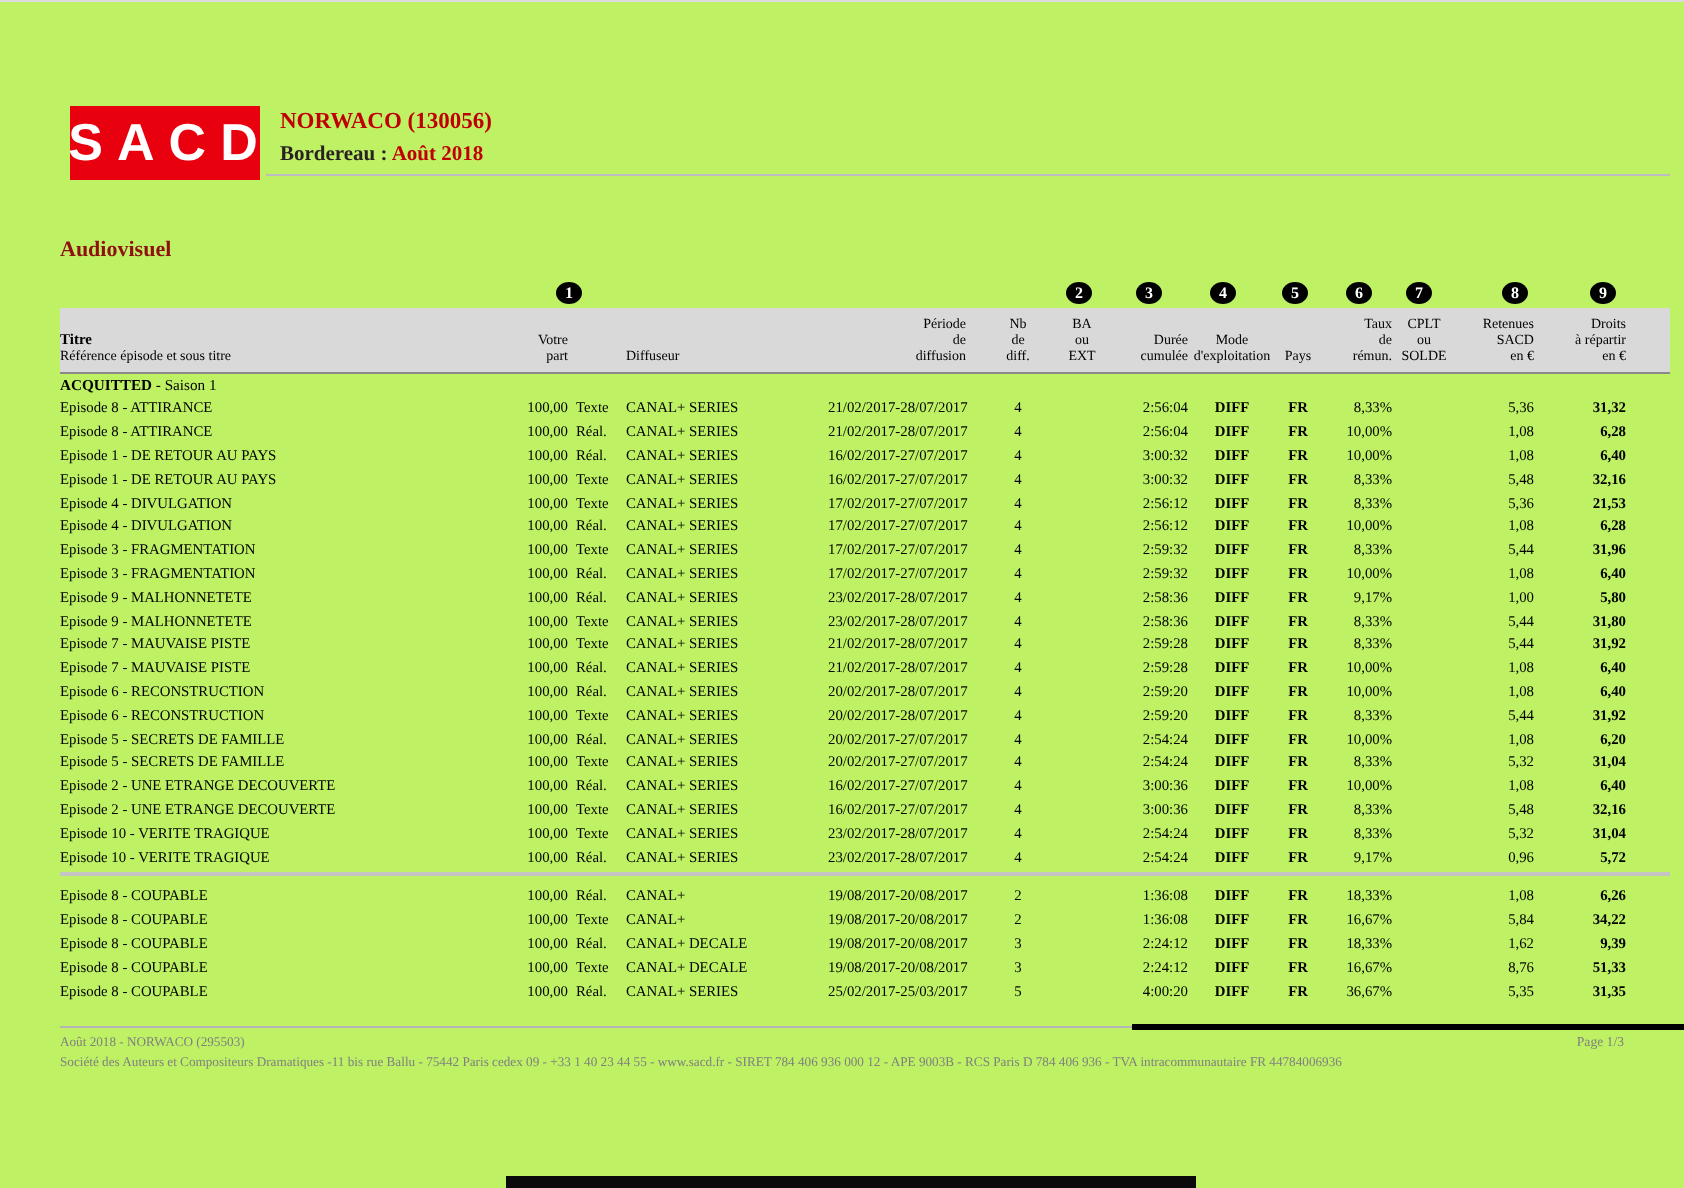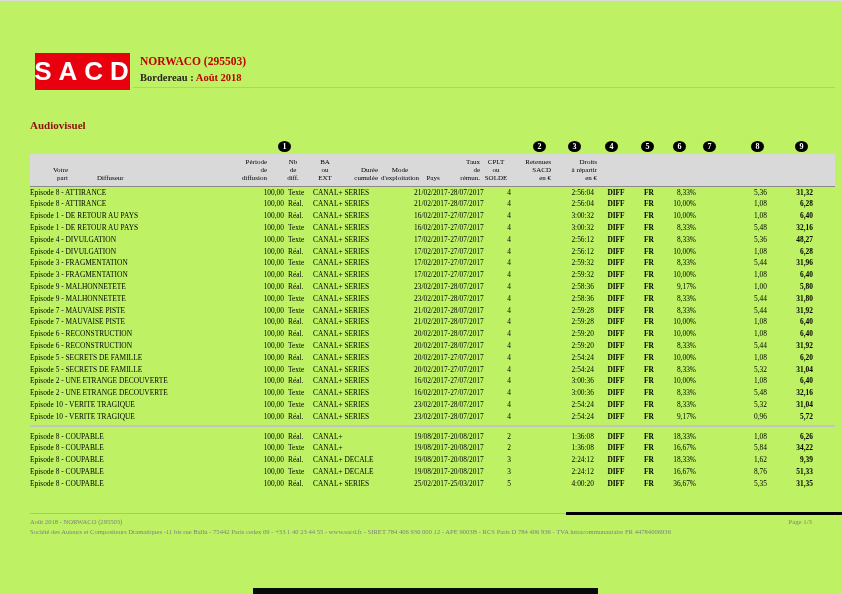--- a/index.html
+++ b/index.html
@@ -68,21 +68,21 @@
 </style>
 </head>
 <body>
 
 <div class="page">
   <div class="top-edge"></div>
 
   <div class="logo">
     <span>SACD</span>
   </div>
-  <div class="member">NORWACO (295503)</div>
+  <div class="member">NORWACO (130056)</div>
   <div class="bordereau">
     <span>Bordereau : </span><span class="val">Août 2018</span>
   </div>
   <div class="header-rule"></div>
 
   <div class="section-title">Audiovisuel</div>
 
   <div class="table">
     <div class="markers">
       <span class="marker">1</span>
@@ -90,20 +90,21 @@
       <span class="marker">3</span>
       <span class="marker">4</span>
       <span class="marker">5</span>
       <span class="marker">6</span>
       <span class="marker">7</span>
       <span class="marker">8</span>
       <span class="marker">9</span>
     </div>
 
     <div class="thead">
+      <div class="hc c-titre"><b>Titre</b><br><span>Référence épisode et sous titre</span></div>
       <div class="hc c-part">Votre
 part</div>
       <div class="hc c-role"></div>
       <div class="hc c-diff">Diffuseur</div>
       <div class="hc c-per">Période
 de
 diffusion</div>
       <div class="hc c-nb">Nb
 de
 diff.</div>
@@ -123,20 +124,21 @@
 SOLDE</div>
       <div class="hc c-ret">Retenues
 SACD
 en €</div>
       <div class="hc c-dro">Droits
 à répartir
 en €</div>
     </div>
 
     <div class="tbody">
+        <div class="group-row"><span class="g-bold">ACQUITTED</span><span> - Saison 1</span></div>
         <div class="row">
           <span class="cell c-titre">Episode 8 - ATTIRANCE</span>
           <span class="cell c-part">100,00</span>
           <span class="cell c-role">Texte</span>
           <span class="cell c-diff">CANAL+ SERIES</span>
           <span class="cell c-per">21/02/2017-28/07/2017</span>
           <span class="cell c-nb">4</span>
           <span class="cell c-ba"></span>
           <span class="cell c-dur">2:56:04</span>
           <span class="cell c-mode">DIFF</span>
@@ -201,21 +203,21 @@
           <span class="cell c-diff">CANAL+ SERIES</span>
           <span class="cell c-per">17/02/2017-27/07/2017</span>
           <span class="cell c-nb">4</span>
           <span class="cell c-ba"></span>
           <span class="cell c-dur">2:56:12</span>
           <span class="cell c-mode">DIFF</span>
           <span class="cell c-pays">FR</span>
           <span class="cell c-taux">8,33%</span>
           <span class="cell c-cplt"></span>
           <span class="cell c-ret">5,36</span>
-          <span class="cell c-dro">48,27</span>
+          <span class="cell c-dro">21,53</span>
         </div>
         <div class="row">
           <span class="cell c-titre">Episode 4 - DIVULGATION</span>
           <span class="cell c-part">100,00</span>
           <span class="cell c-role">Réal.</span>
           <span class="cell c-diff">CANAL+ SERIES</span>
           <span class="cell c-per">17/02/2017-27/07/2017</span>
           <span class="cell c-nb">4</span>
           <span class="cell c-ba"></span>
           <span class="cell c-dur">2:56:12</span>

